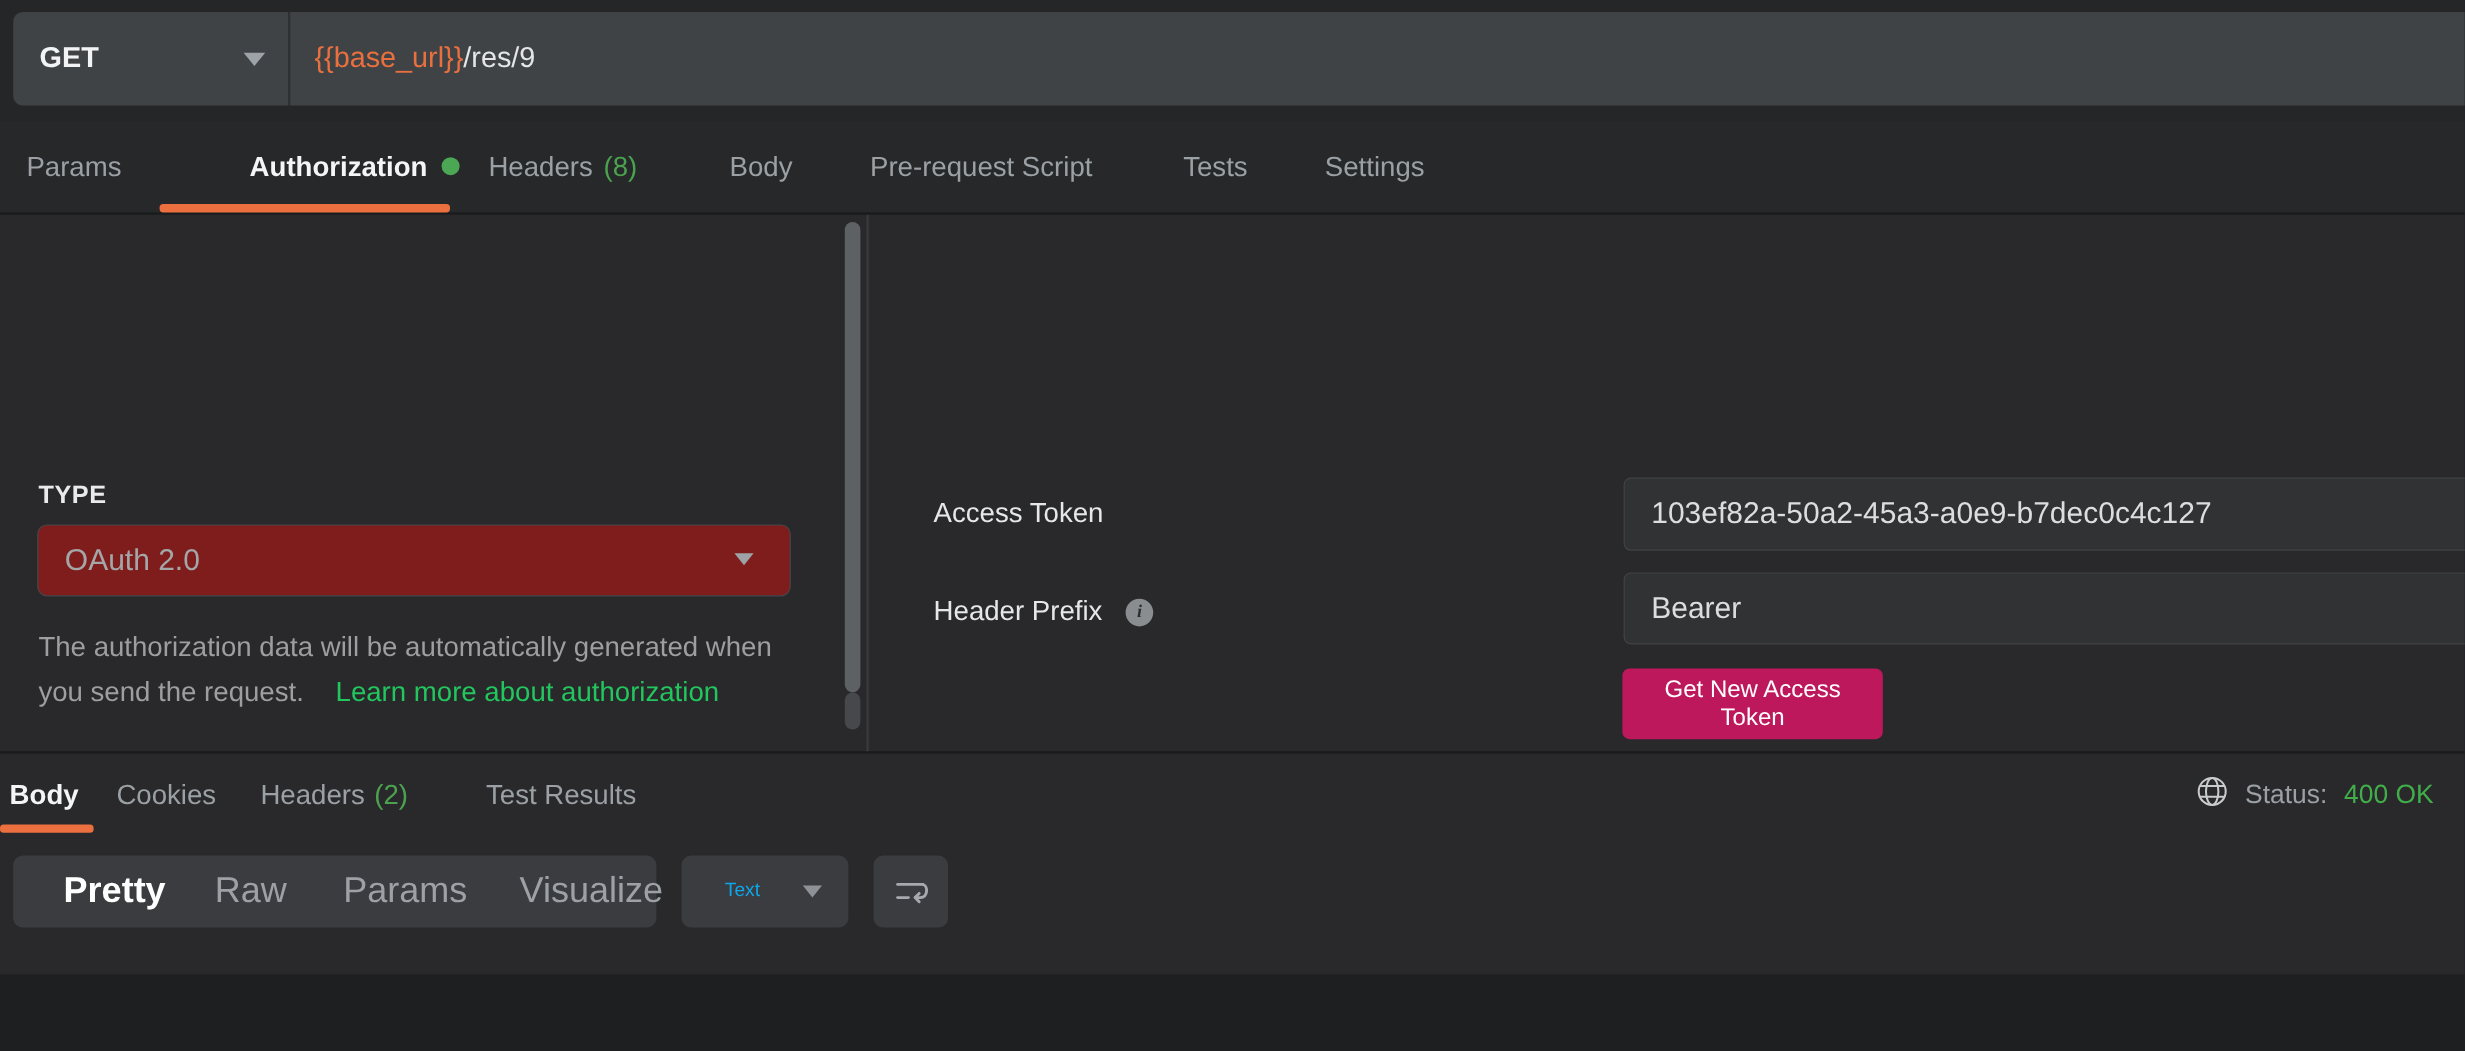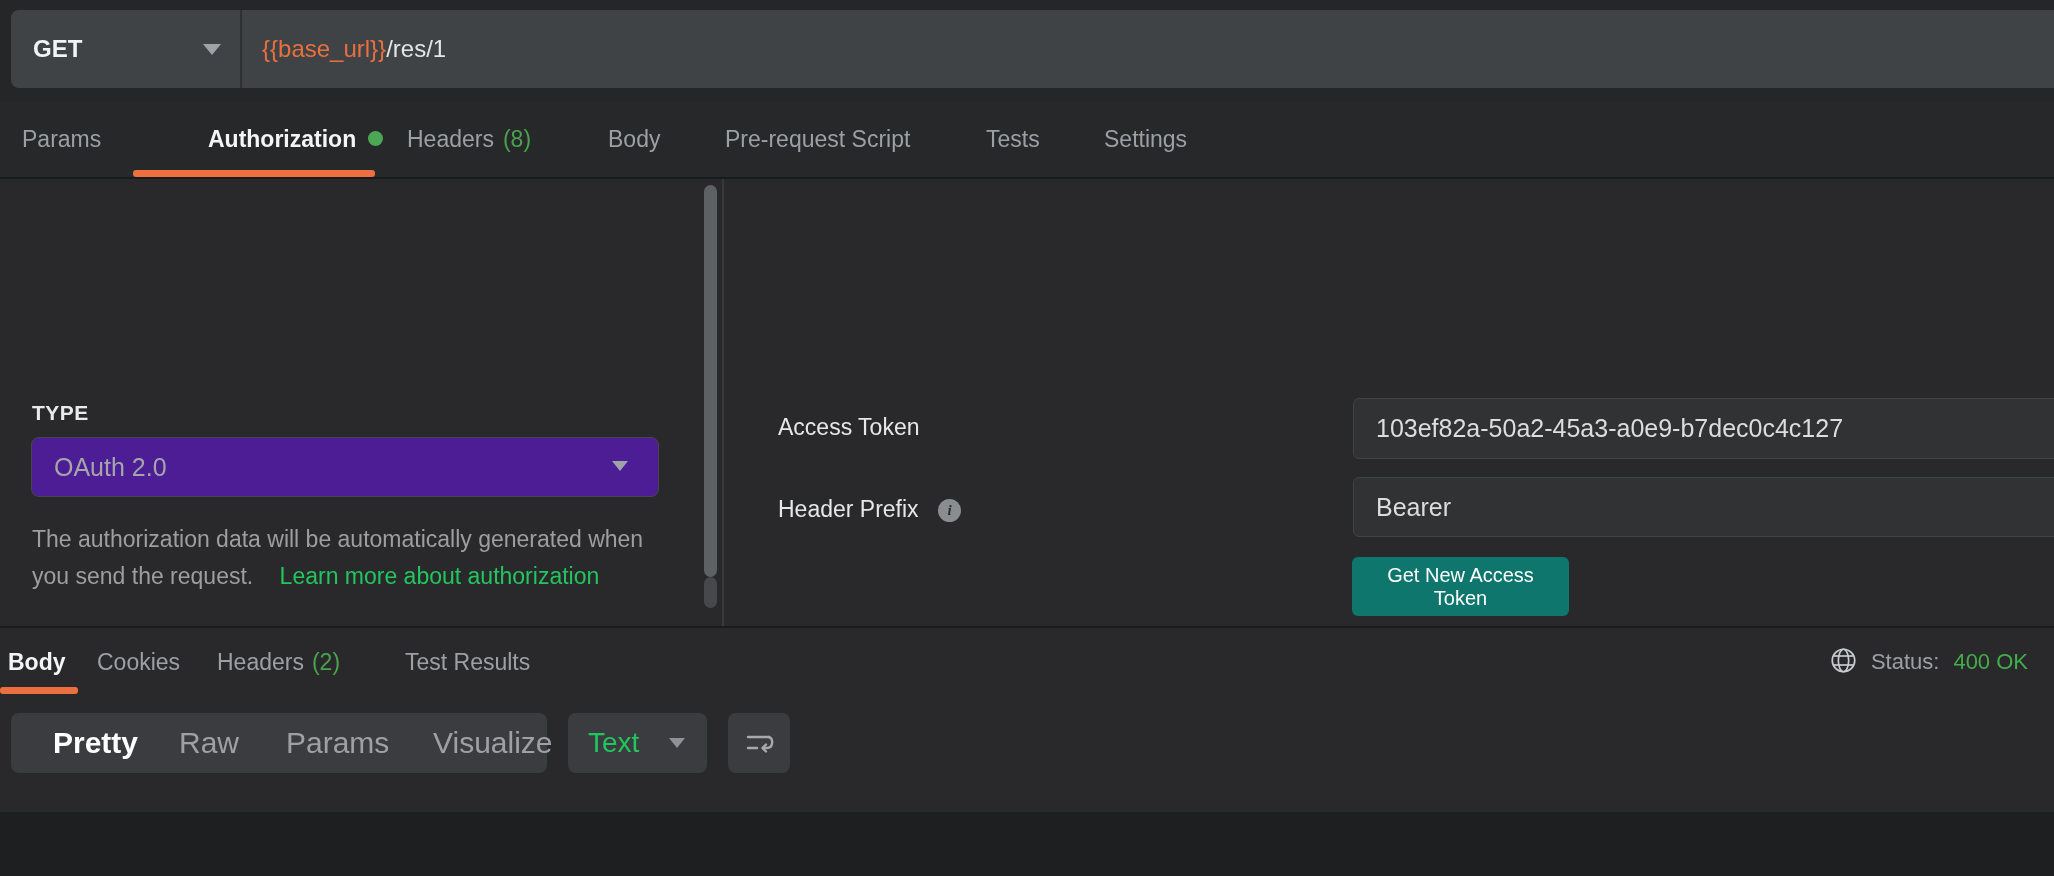--- a/index.html
+++ b/index.html
@@ -26,21 +26,21 @@
   .rtab .count{color:#4ba24e;margin-left:9px;}
   #tab-auth{color:#f4f5f6;font-weight:700;margin-left:43px;}
   .green-dot{display:inline-block;width:15px;height:15px;border-radius:50%;background:#4ba754;margin-left:12px;vertical-align:middle;margin-top:-4px;}
   #auth-underline{left:133px;top:69px;width:242px;height:7px;background:#ec6f3f;border-radius:3px;}
 
   
   #content{left:0;top:179px;width:2054px;height:449px;background:#29292c;border-bottom:2px solid #1a1b1d;box-sizing:border-box;}
   #panel-divider{left:722px;top:0;width:2px;height:447px;background:#38393b;}
 
   .field-label{font-size:23px;color:#e9eaeb;}
-  .dd{background:#4c1d95;border:1px solid #45474a;border-radius:8px;box-sizing:border-box;cursor:pointer;}
+  .dd{background:#7f1d1d;border:1px solid #45474a;border-radius:8px;box-sizing:border-box;cursor:pointer;}
   .dd .dd-val{position:absolute;left:22px;top:0;font-size:25px;color:#a4a6a8;white-space:nowrap;}
   .dd .chev-down{position:absolute;right:30px;top:50%;margin-top:-6px;border-left-width:8px;border-right-width:8px;border-top-width:10px;}
 
   #type-label{left:32px;top:222px;font-weight:700;font-size:21px;letter-spacing:0.5px;}
   #type-dd{left:31px;top:258px;width:628px;height:60px;}
   #type-dd .dd-val{line-height:58px;}
 
   #help-text{left:32px;top:342px;width:630px;font-size:23px;line-height:37px;color:#9e9e9e;}
   #help-link{color:#22c55e;cursor:pointer;margin-left:20px;}
 
@@ -55,21 +55,21 @@
   .rp-label{font-size:23px;color:#e6e7e8;}
   #at-label{left:778px;top:235px;}
   #hp-label{left:778px;top:317px;}
   #info-icon{left:938px;top:320px;width:23px;height:23px;border-radius:50%;background:#8a8d90;
              color:#2b2d2f;font-size:15px;font-weight:700;text-align:center;line-height:23px;cursor:pointer;
              font-family:"Liberation Serif",serif;font-style:italic;}
   .txt-input{background:#303234;border:1px solid #414345;border-radius:6px;box-sizing:border-box;
              font-size:25px;color:#dcddde;padding-left:22px;white-space:nowrap;overflow:hidden;}
   #at-input{left:1353px;top:219px;width:760px;height:61px;line-height:59px;}
   #hp-input{left:1353px;top:298px;width:760px;height:60px;line-height:58px;}
-  #get-token-btn{left:1352px;top:378px;width:217px;height:59px;background:#0f766e;border:none;border-radius:6px;
+  #get-token-btn{left:1352px;top:378px;width:217px;height:59px;background:#be185d;border:none;border-radius:6px;
                  color:#ffffff;font-size:20px;font-family:"Liberation Sans",sans-serif;cursor:pointer;}
 
   
   #resp{left:0;top:630px;width:2054px;height:246px;background:#29292c;}
   .resptab{top:0;height:64px;line-height:64px;font-size:23px;color:#9ba0a5;cursor:pointer;white-space:nowrap;}
   #resptab-body{color:#f4f5f6;font-weight:600;}
   .resptab .count{color:#4ba24e;margin-left:8px;}
   #body-underline{left:0;top:57px;width:78px;height:7px;background:#ec6f3f;border-radius:3px;}
 
   #status-area{right:26px;top:0;height:64px;display:flex;align-items:center;gap:14px;}
@@ -78,21 +78,21 @@
   #status-value{font-size:22px;color:#41ae4a;}
 
   .toolbox{background:#3a3c3f;border-radius:8px;}
   #segbar{left:11px;top:83px;width:536px;height:60px;}
   .seg{position:absolute;top:0;height:60px;line-height:60px;font-size:30px;color:#9da1a6;cursor:pointer;}
   #seg-pretty{left:42px;color:#ffffff;font-weight:700;}
   #seg-raw{left:168px;}
   #seg-preview{left:275px;}
   #seg-visualize{left:422px;}
   #fmt-dd{left:568px;top:83px;width:139px;height:60px;cursor:pointer;}
-  #fmt-val{position:absolute;left:20px;top:0;height:60px;line-height:60px;font-size:28px;color:#22c55e;}
+  #fmt-val{position:absolute;left:36px;top:0;height:60px;line-height:60px;font-size:16px;color:#0ea5e9;}
   #fmt-chev{position:absolute;right:22px;top:25px;border-left:8px solid transparent;border-right:8px solid transparent;border-top:10px solid #8e9297;width:0;height:0;}
   #wrap-btn{left:728px;top:83px;width:62px;height:60px;display:flex;align-items:center;justify-content:center;cursor:pointer;}
 
   #code-line{left:0;top:164px;width:2054px;height:34px;line-height:34px;font-family:"DejaVu Sans Mono","Liberation Mono",monospace;font-size:24px;white-space:pre;}
   #line-num{position:absolute;left:66px;color:#71757a;}
   #line-text{position:absolute;left:123px;color:#d6d7d8;}
   #cursor-char{background:#45505b;}
   #caret{display:inline-block;width:3px;height:26px;background:#e8e9ea;vertical-align:-4px;margin-left:1px;}
 </style>
 </head>
@@ -100,21 +100,21 @@
 
 <div id="app">
 
   <div class="abs" id="topbar">
     <div class="abs" id="urlbar">
       <div class="abs" id="method-box">
         <span class="abs" id="method-label">GET</span>
         <span class="abs chev-down" id="method-chev"></span>
       </div>
       <div class="abs" id="method-divider"></div>
-      <div class="abs" id="url-text"><span id="url-var">{{base_url}}</span><span id="url-path">/res/1</span></div>
+      <div class="abs" id="url-text"><span id="url-var">{{base_url}}</span><span id="url-path">/res/9</span></div>
     </div>
   </div>
 
   <div class="abs" id="reqtabs">
     <span class="abs rtab" style="left:22px">Params</span>
     <span class="abs rtab" id="tab-auth" style="left:165px"><span>Authorization</span><span class="green-dot"></span></span>
     <span class="abs rtab" style="left:407px"><span>Headers</span><span class="count">(8)</span></span>
     <span class="abs rtab" style="left:608px">Body</span>
     <span class="abs rtab" style="left:725px">Pre-request Script</span>
     <span class="abs rtab" style="left:986px">Tests</span>

